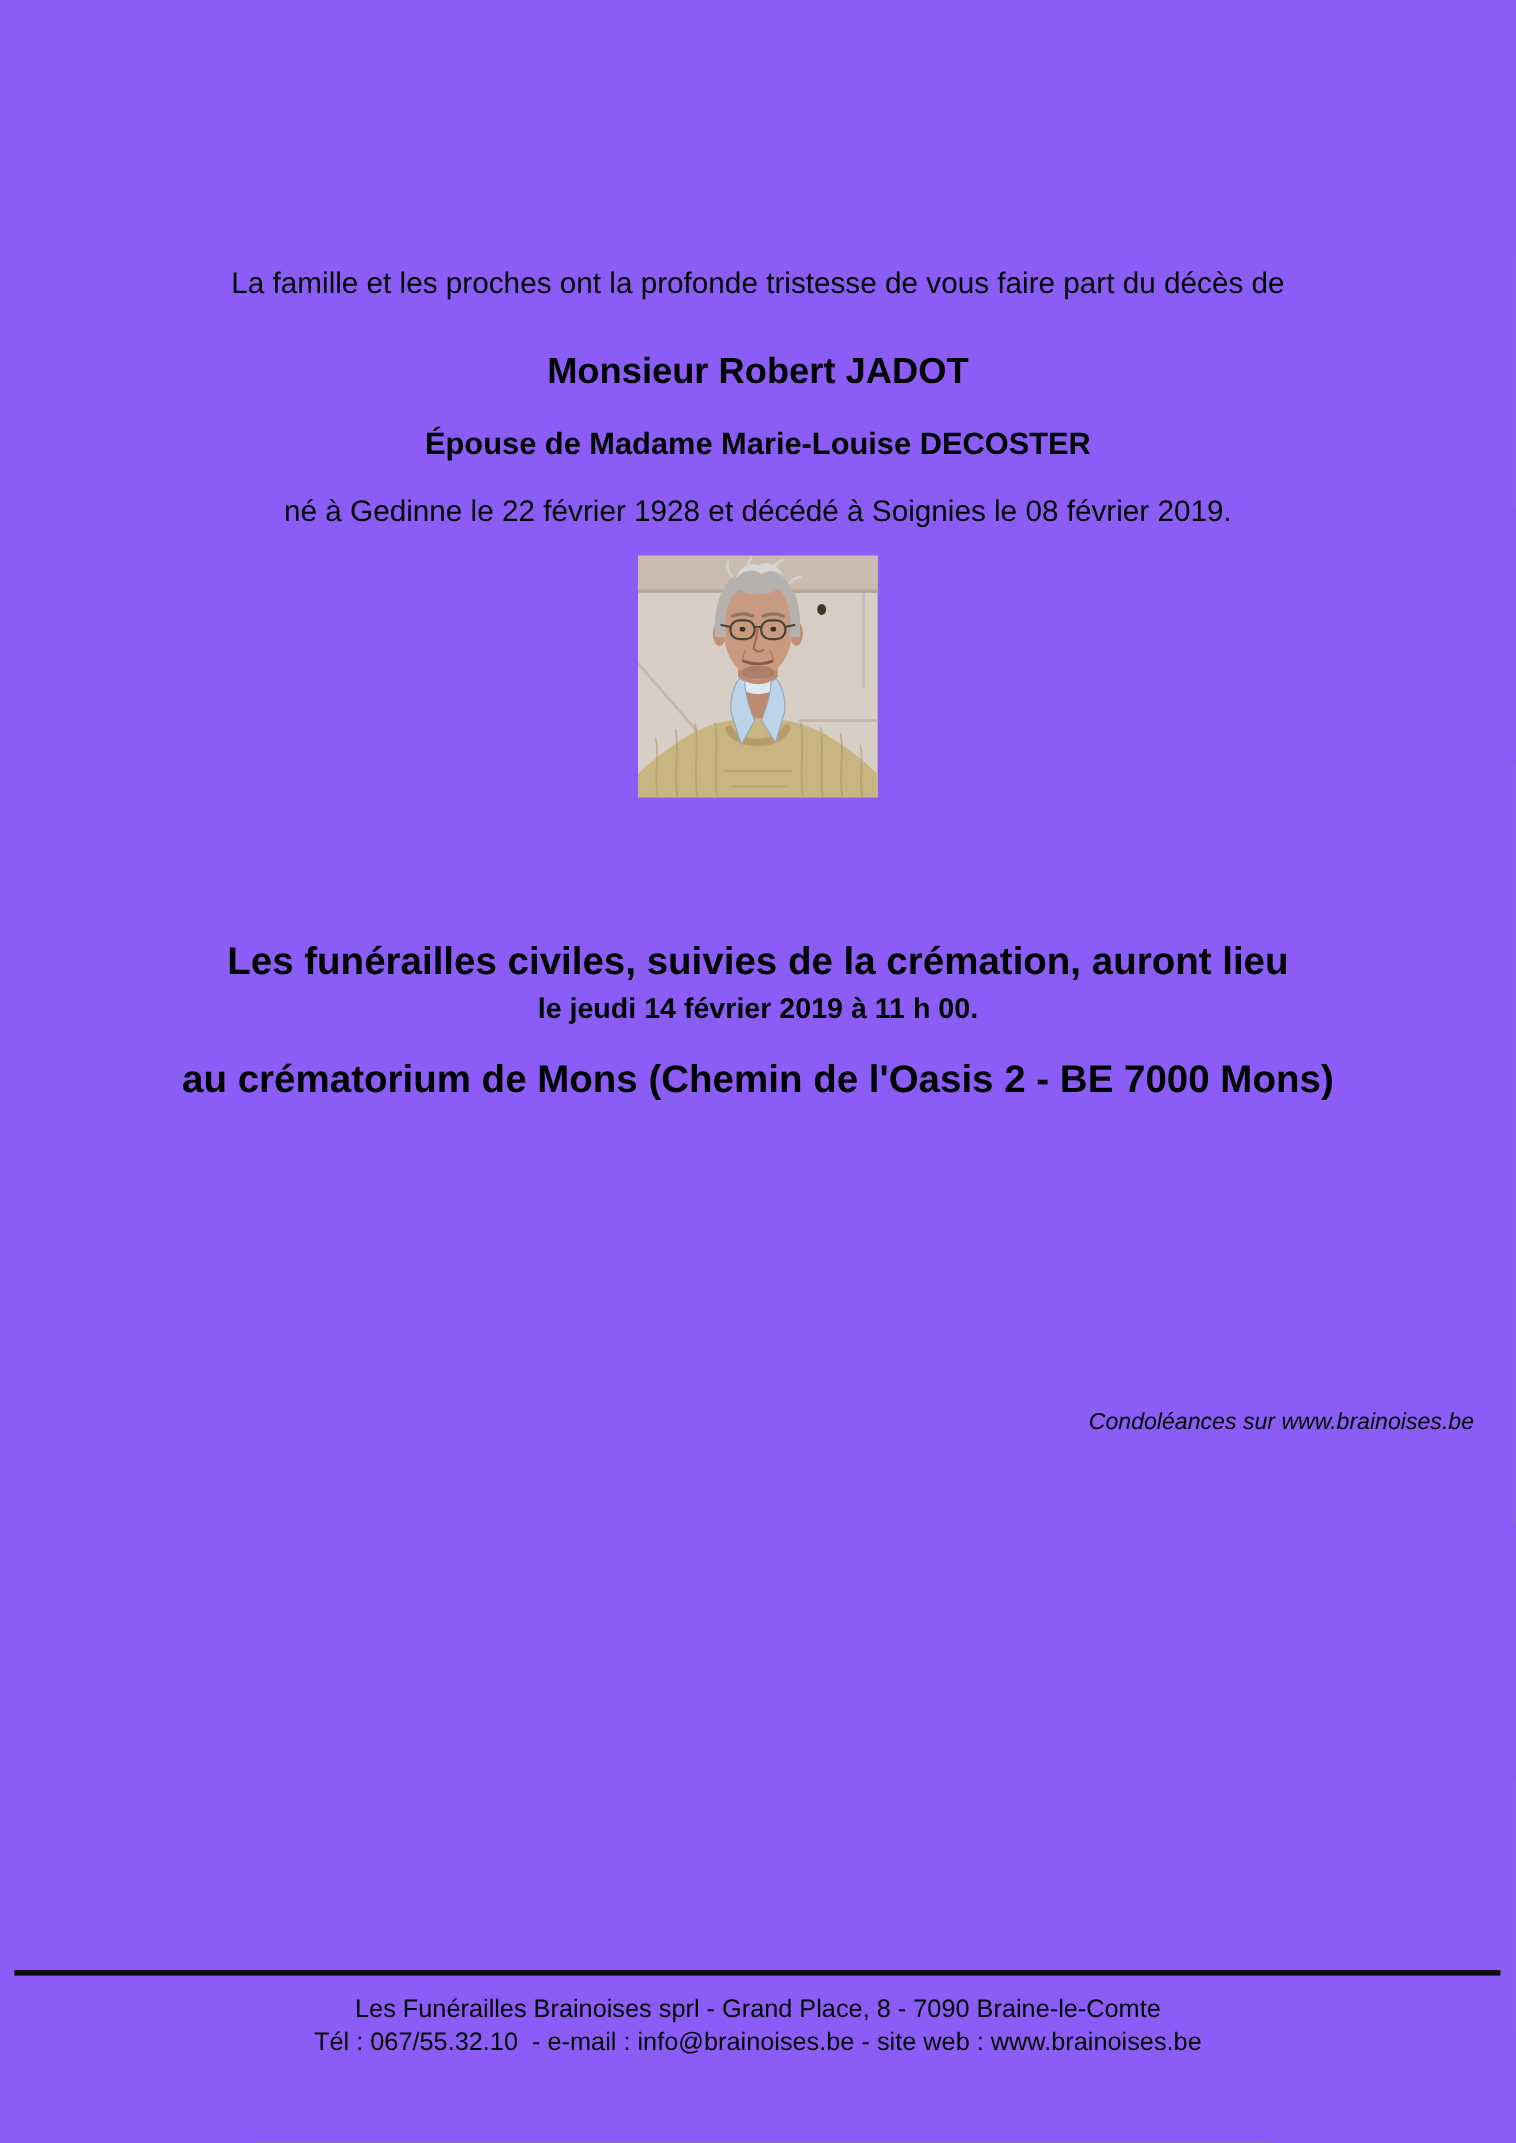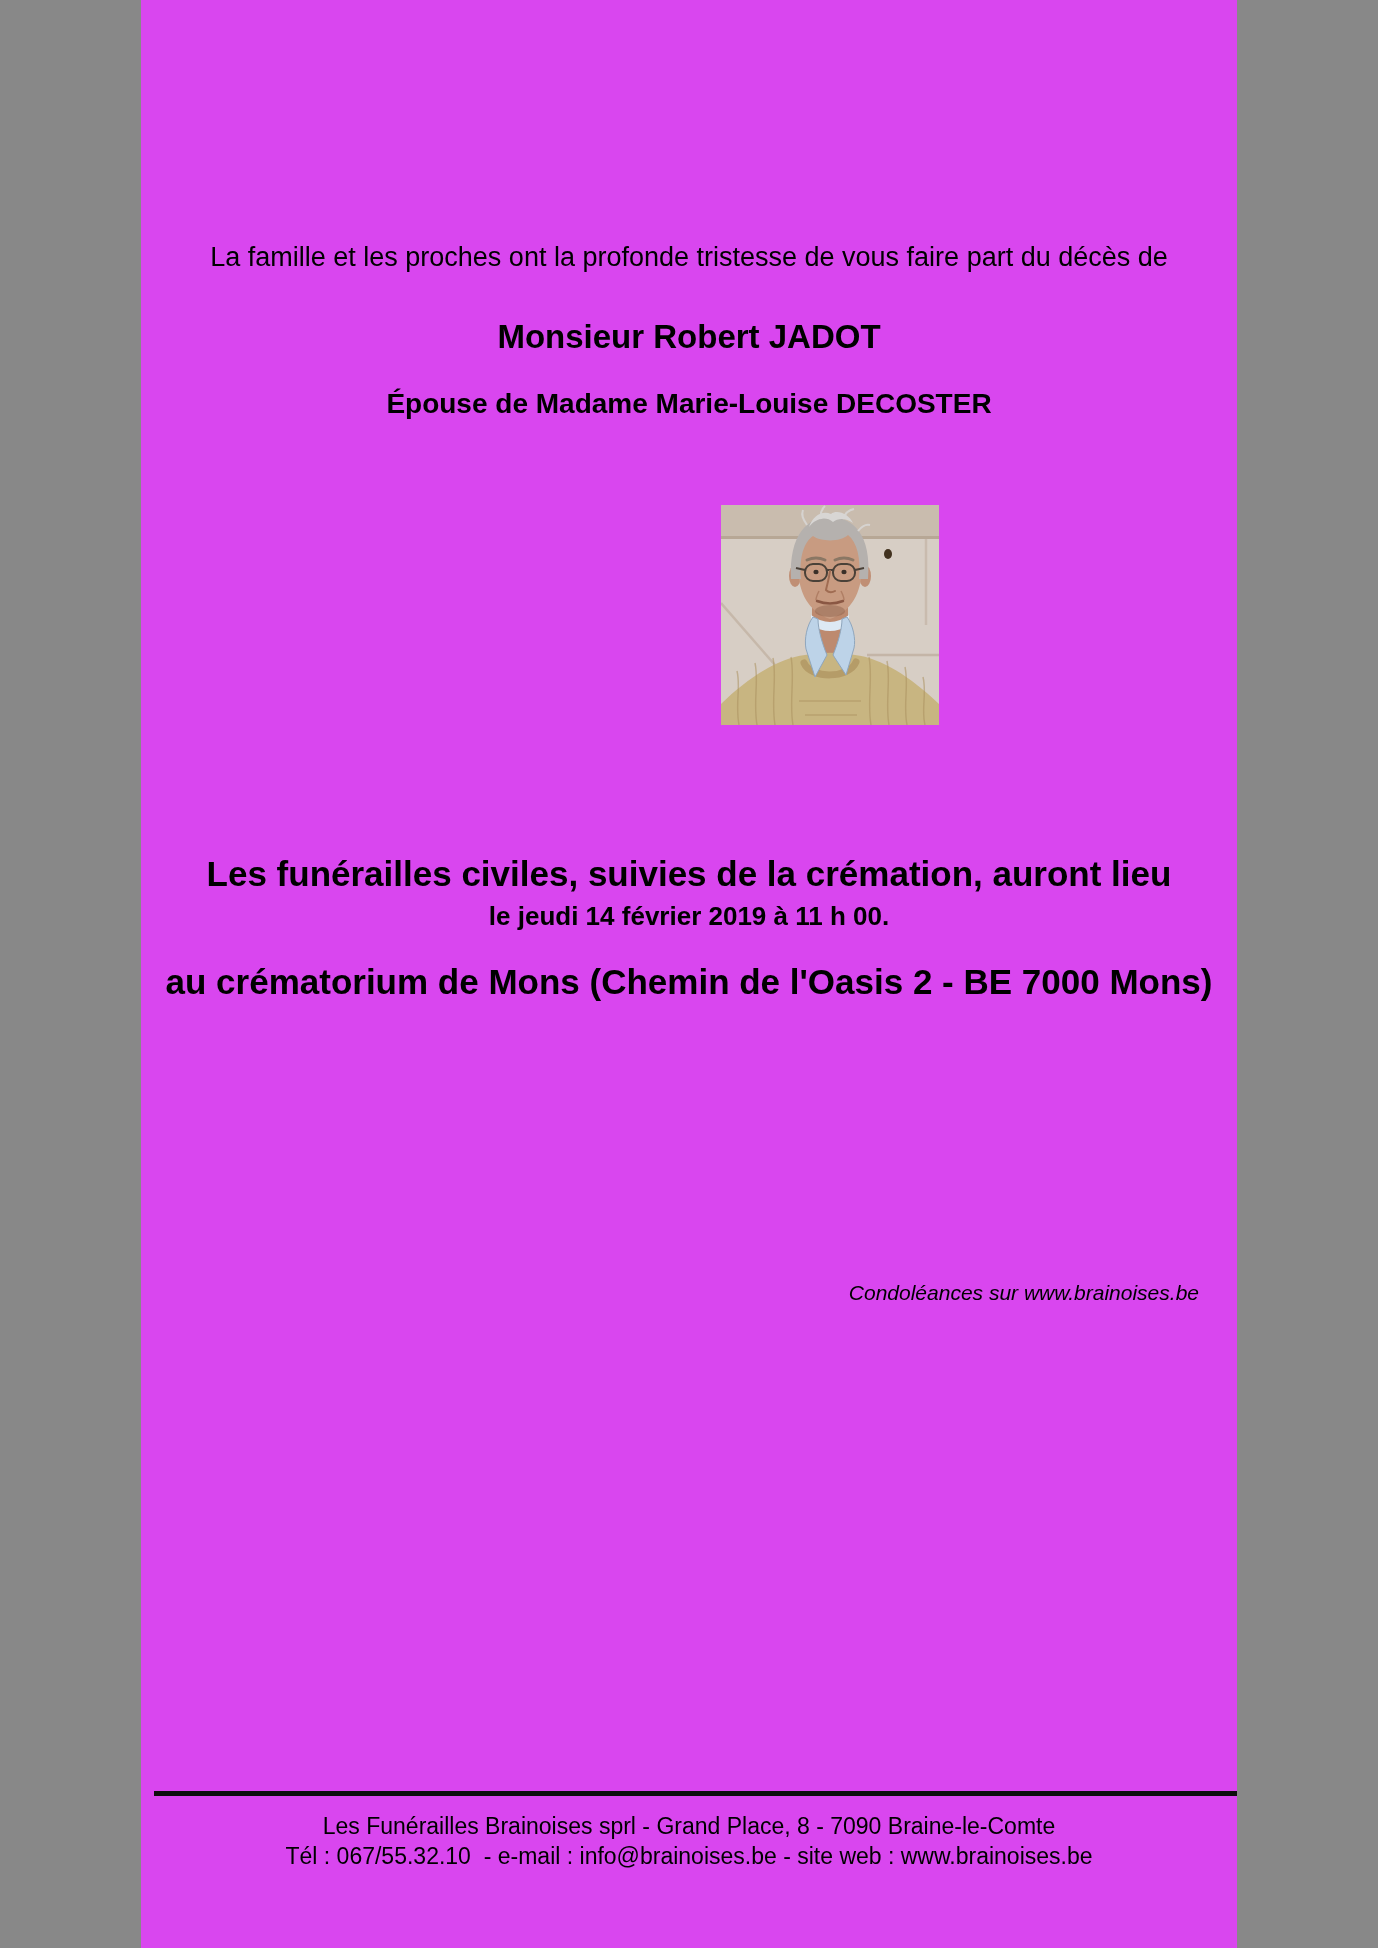--- a/index.html
+++ b/index.html
@@ -1,21 +1,21 @@
 <!DOCTYPE html>
 <html><head>
 <meta charset="utf-8">
 <style>
   html, body { margin: 0; padding: 0; background: #888; }
   .page {
     position: relative;
-    width: 1096px;
+    width: 1378px;
     height: 1948px;
     margin: 0 auto;
-    background: #d946ef;
+    background: #8b5cf6;
     font-family: "Liberation Sans", "DejaVu Sans", sans-serif;
     color: #000000;
     overflow: hidden;
   }
   .txt { position: absolute; left: 0; width: 100%; text-align: center; white-space: pre; }
   .intro           { top: 242px;  font-size: 27px; }
   .deceased-name   { top: 318px;  font-size: 33px; font-weight: bold; }
   .spouse          { top: 388px;  font-size: 28px; font-weight: bold; }
   .birth-death     { top: 450px;  font-size: 27px; }
   .ceremony        { top: 784px;  font-size: 35px; font-weight: bold; line-height: 36px; }
@@ -35,20 +35,21 @@
 <body>
 
 <div class="page">
 
   <div class="txt intro">La famille et les proches ont la profonde tristesse de vous faire part du décès de</div>
 
   <div class="txt spouse">Épouse de Madame Marie-Louise DECOSTER</div>
 
   <div class="txt deceased-name">Monsieur Robert JADOT</div>
 
+  <div class="txt birth-death">né à Gedinne le 22 février 1928 et décédé à Soignies le 08 février 2019.</div>
 
   <div class="portrait-wrap">
     <svg width="218" height="220" viewBox="0 0 218 220" xmlns="http://www.w3.org/2000/svg">
 
       <rect x="0" y="0" width="218" height="220" fill="#d7cec5"></rect>
       <rect x="0" y="0" width="218" height="32" fill="#c9bcae"></rect>
       <rect x="0" y="31" width="218" height="3" fill="#b7a795"></rect>
       <path d="M0,98 L54,160" stroke="#c6b8aa" stroke-width="2.5" fill="none"></path>
       <path d="M205,34 L205,120" stroke="#c9bbae" stroke-width="2.5" fill="none"></path>
       <path d="M146,150 L218,150" stroke="#c4b5a7" stroke-width="2.5" fill="none"></path>

